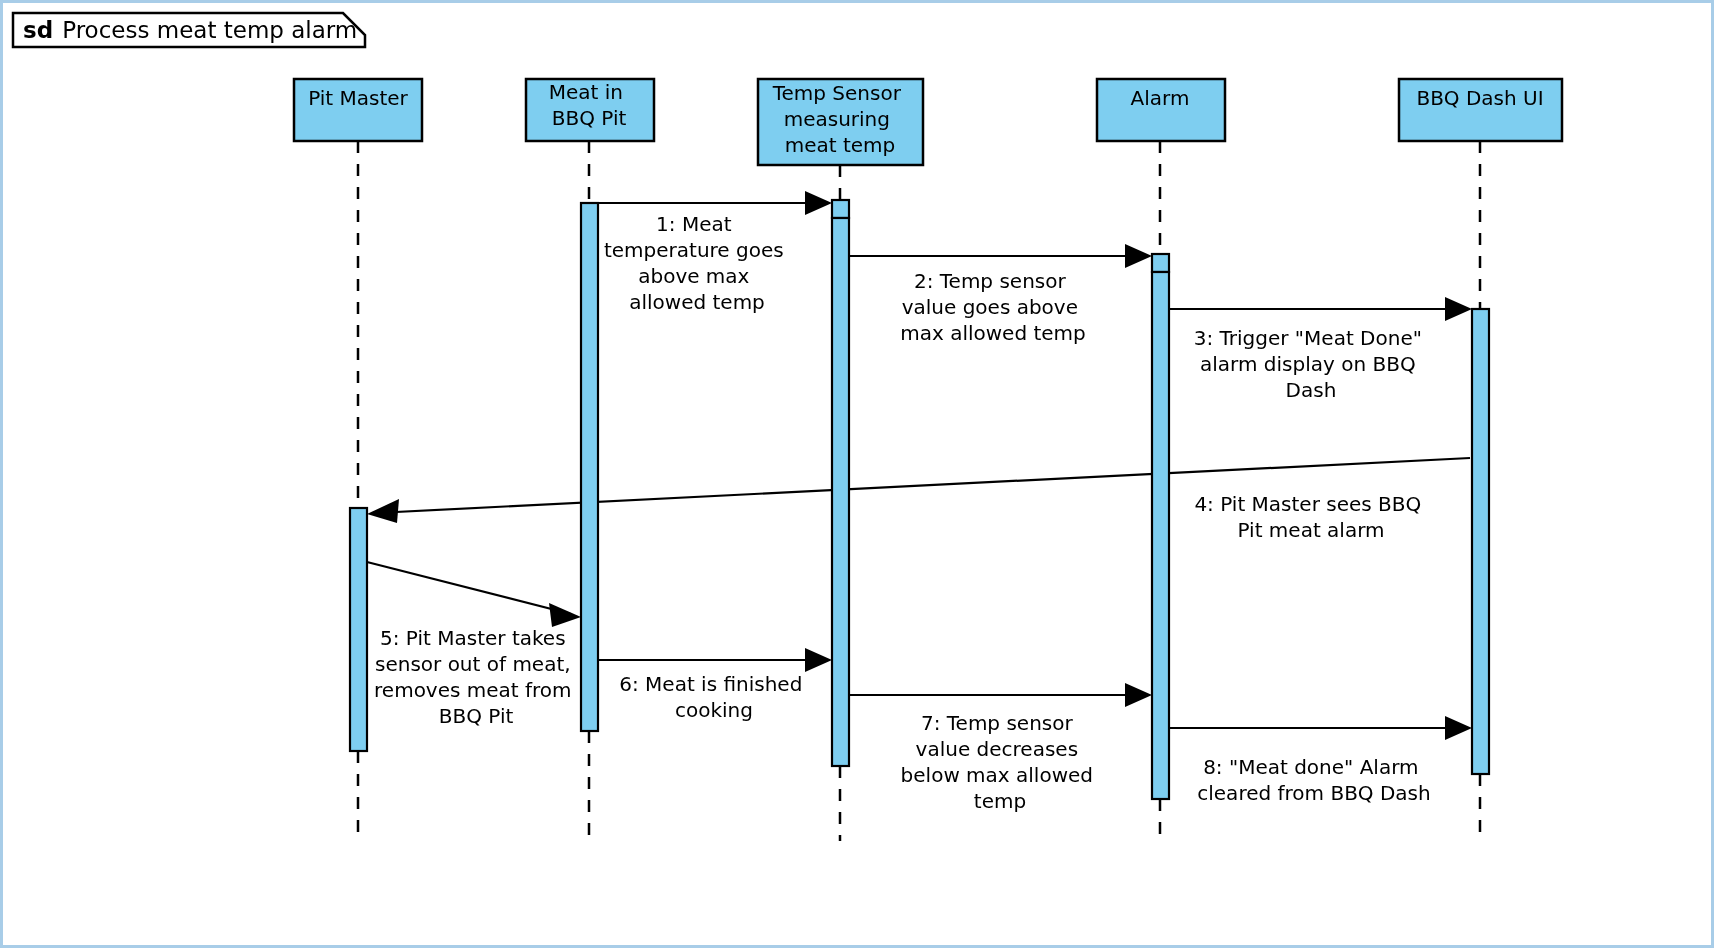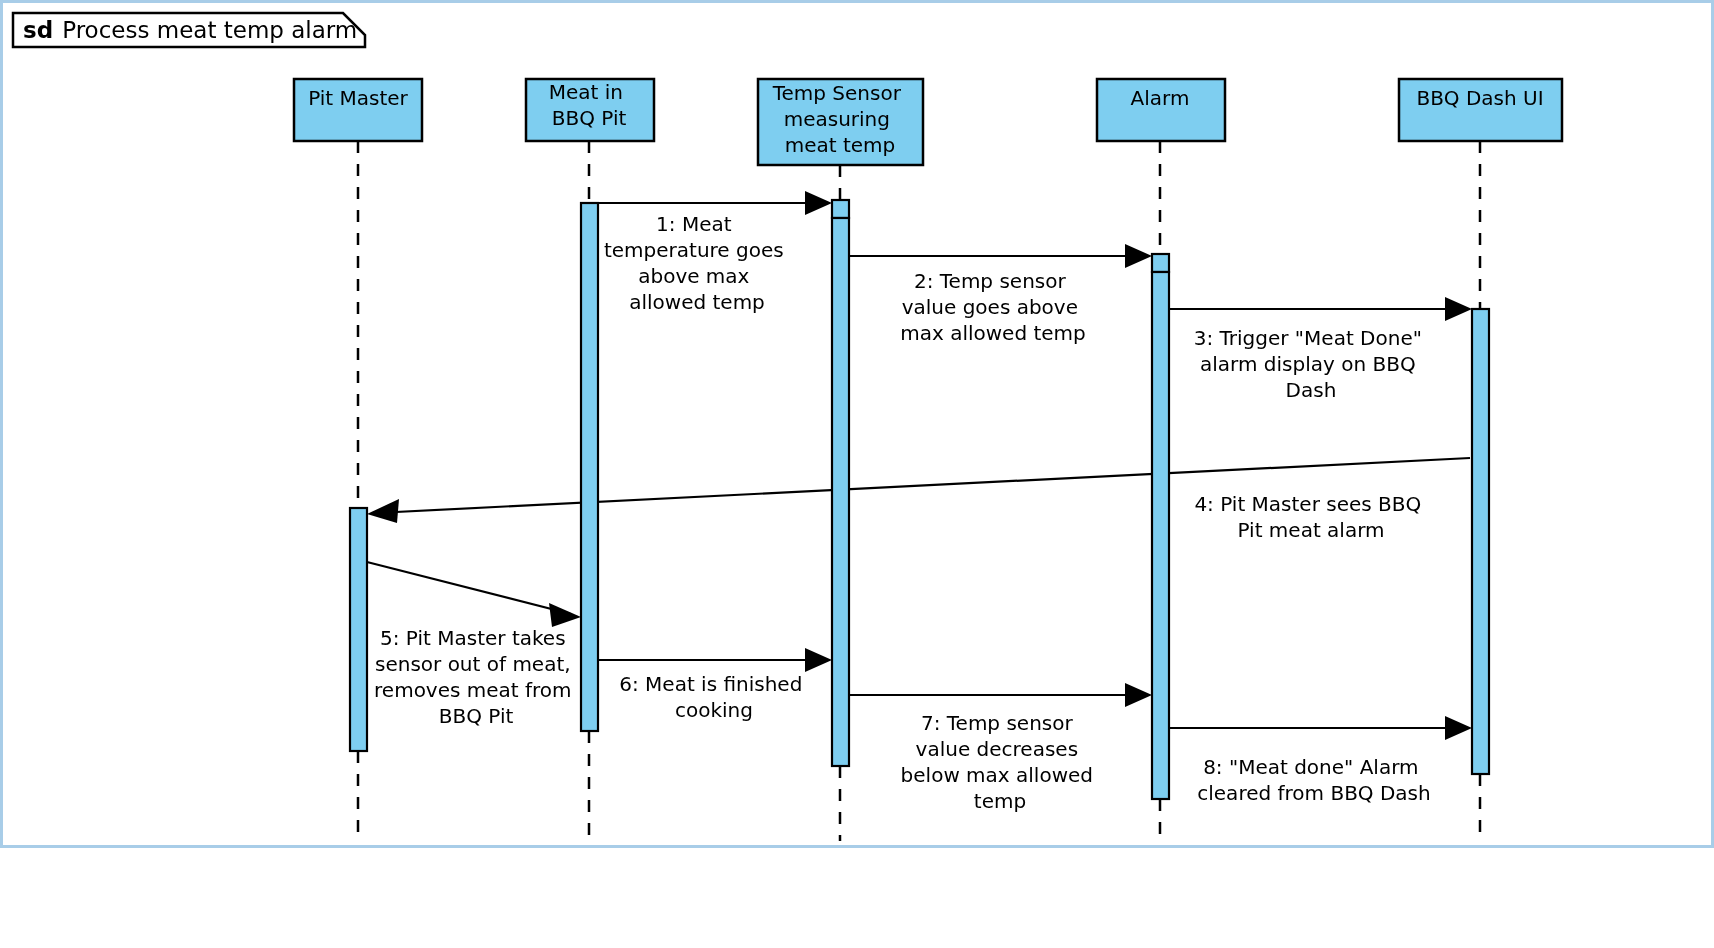--- a/index.html
+++ b/index.html
@@ -9,21 +9,21 @@
   }
   body {
     width: 1714px;
     height: 948px;
     font-family: "DejaVu Sans", sans-serif;
     overflow: hidden;
   }
   #canvas {
     position: relative;
     width: 1714px;
-    height: 848px;
+    height: 948px;
     background: #ffffff;
     box-sizing: border-box;
     border: 3px solid #a8cde8;
   }
   svg#diagram {
     position: absolute;
     left: 0;
     top: 0;
     width: 1714px;
     height: 948px;

